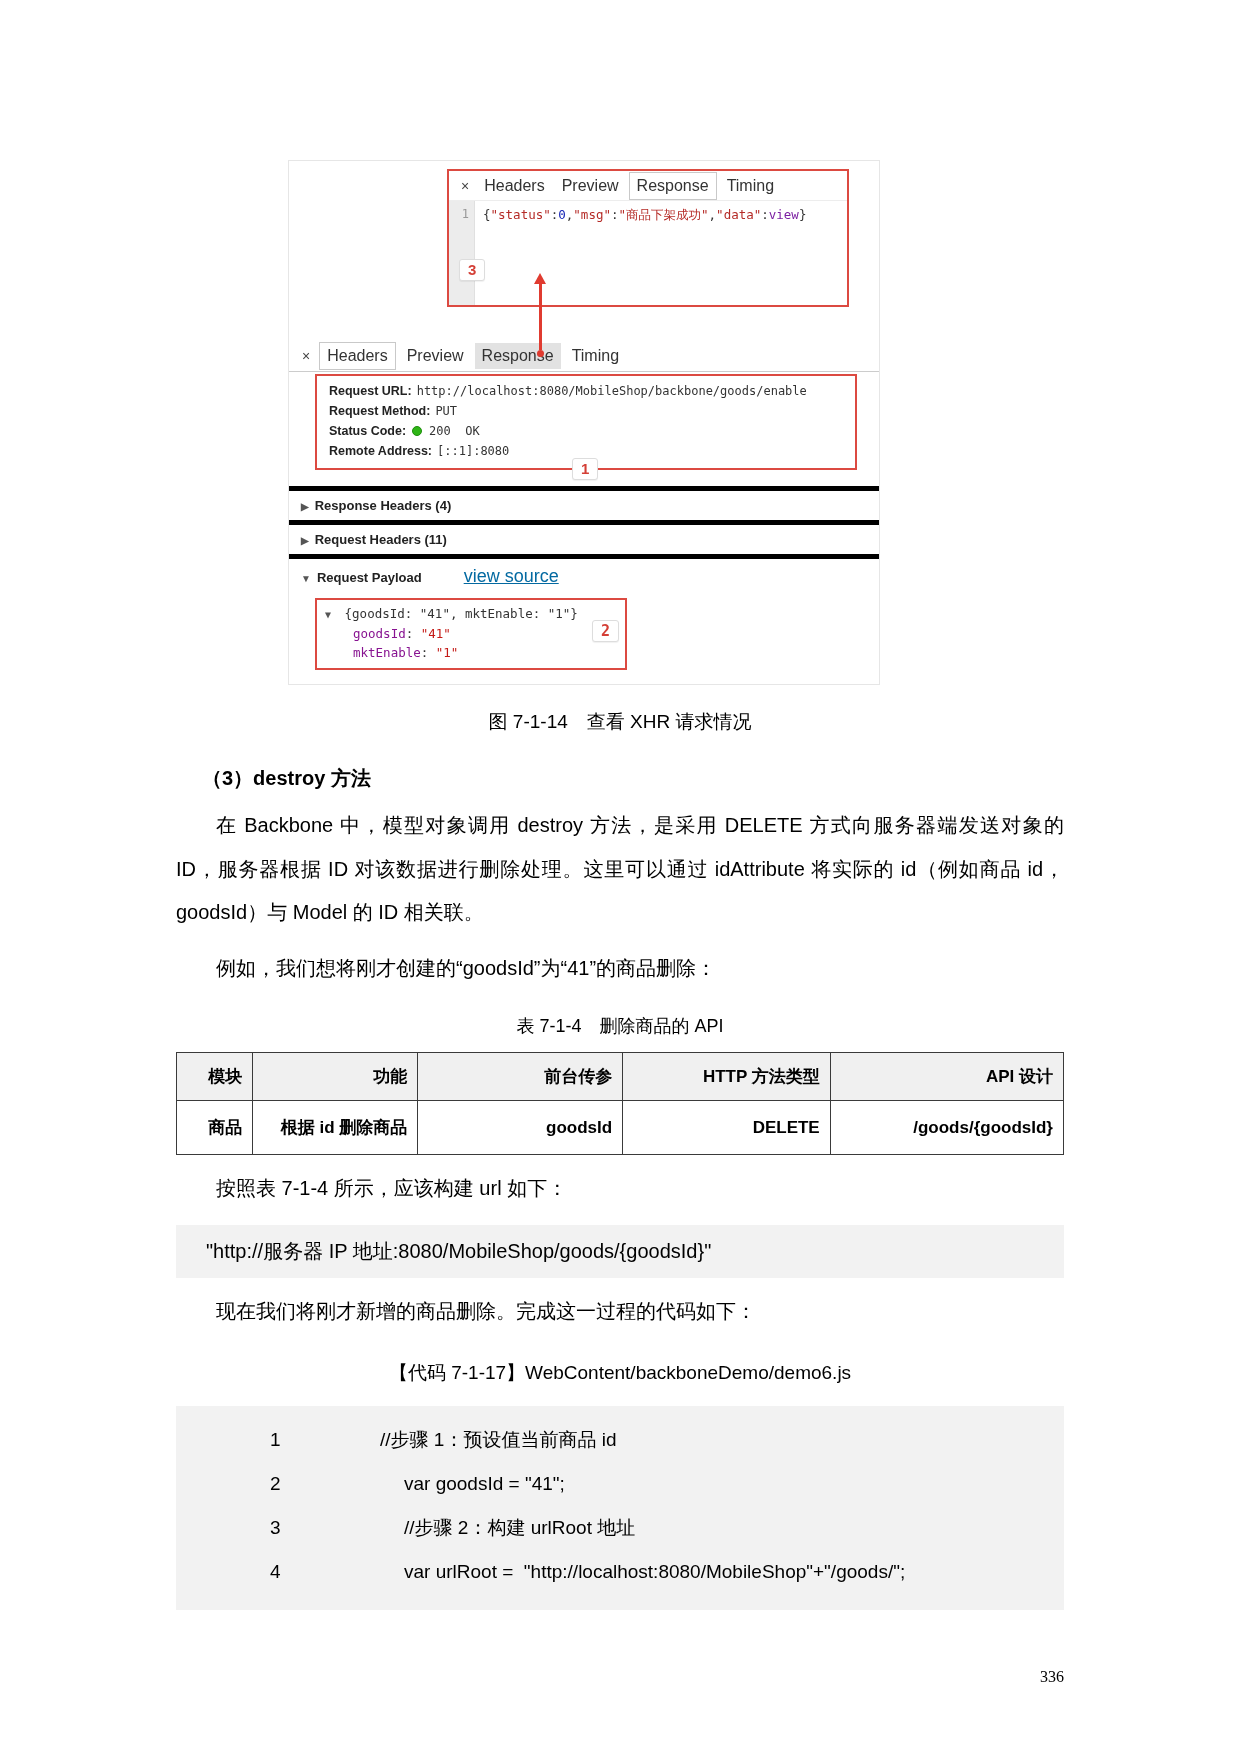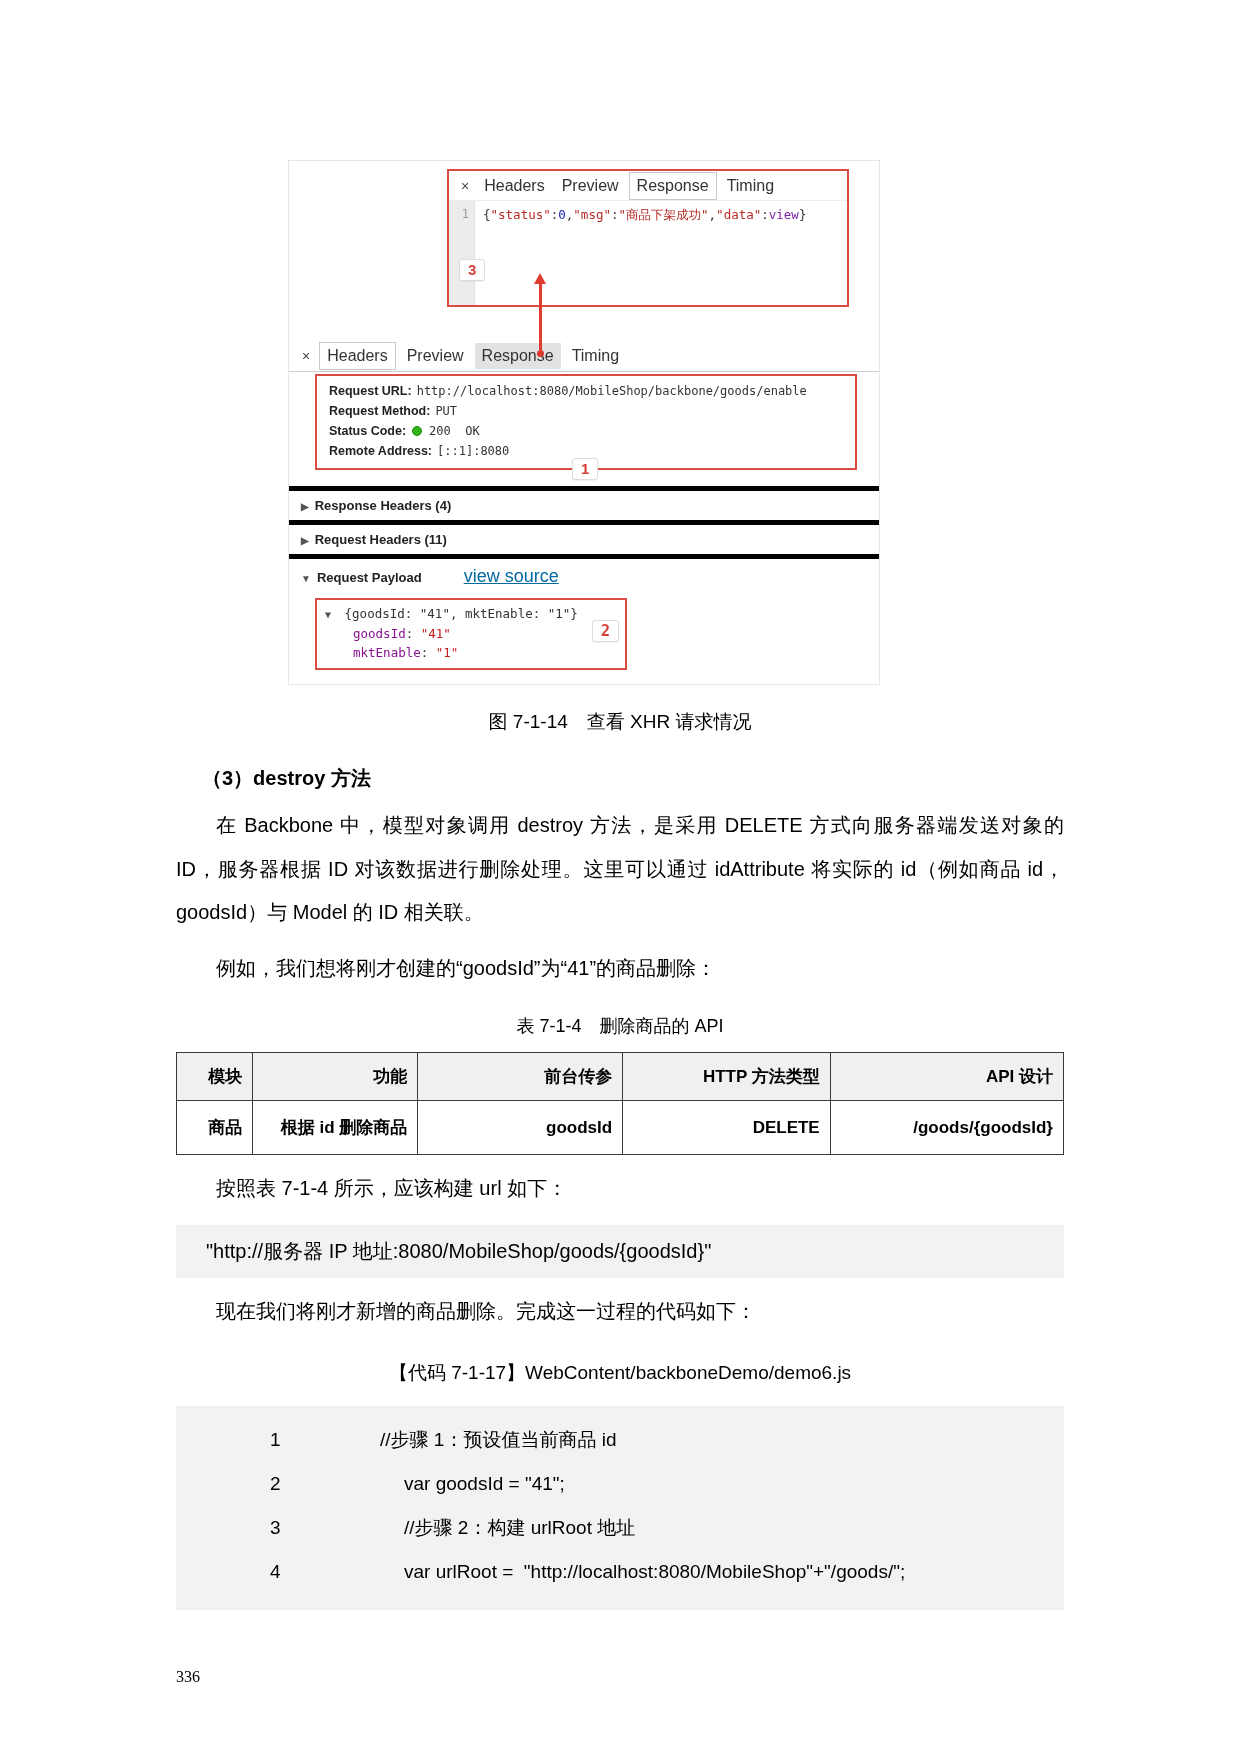--- a/index.html
+++ b/index.html
@@ -90,21 +90,21 @@
   tbody td { background:#fff; padding-top:15px; padding-bottom:15px; }
   .cw0{width:8.6%}.cw1{width:18.6%}.cw2{width:23.1%}.cw3{width:23.4%}.cw4{width:26.3%}
 
   .url-block { background:#f2f2f2; margin-top:14px; padding:13px 0 13px 30px; font-size:20px; }
   .code-caption { text-align:center; font-size:19px; margin-top:26px; }
   .code-block { background:#f2f2f2; margin-top:20px; padding:12px 0 16px 0; }
   .c-line { display:flex; font-size:19px; line-height:44px; }
   .c-num  { width:22px; margin-left:94px; text-align:left; }
   .c-text { margin-left:88px; white-space:pre; }
   .c-text.ind { margin-left:112px; }
-  .pagenum { text-align:left; margin-top:58px;
+  .pagenum { text-align:right; margin-top:58px;
              font-family:"Liberation Serif", serif; font-size:16px; }
 </style>
 </head>
 <body>
 
 <div class="page">
   <div class="content">
 
     <div class="fig">
 

